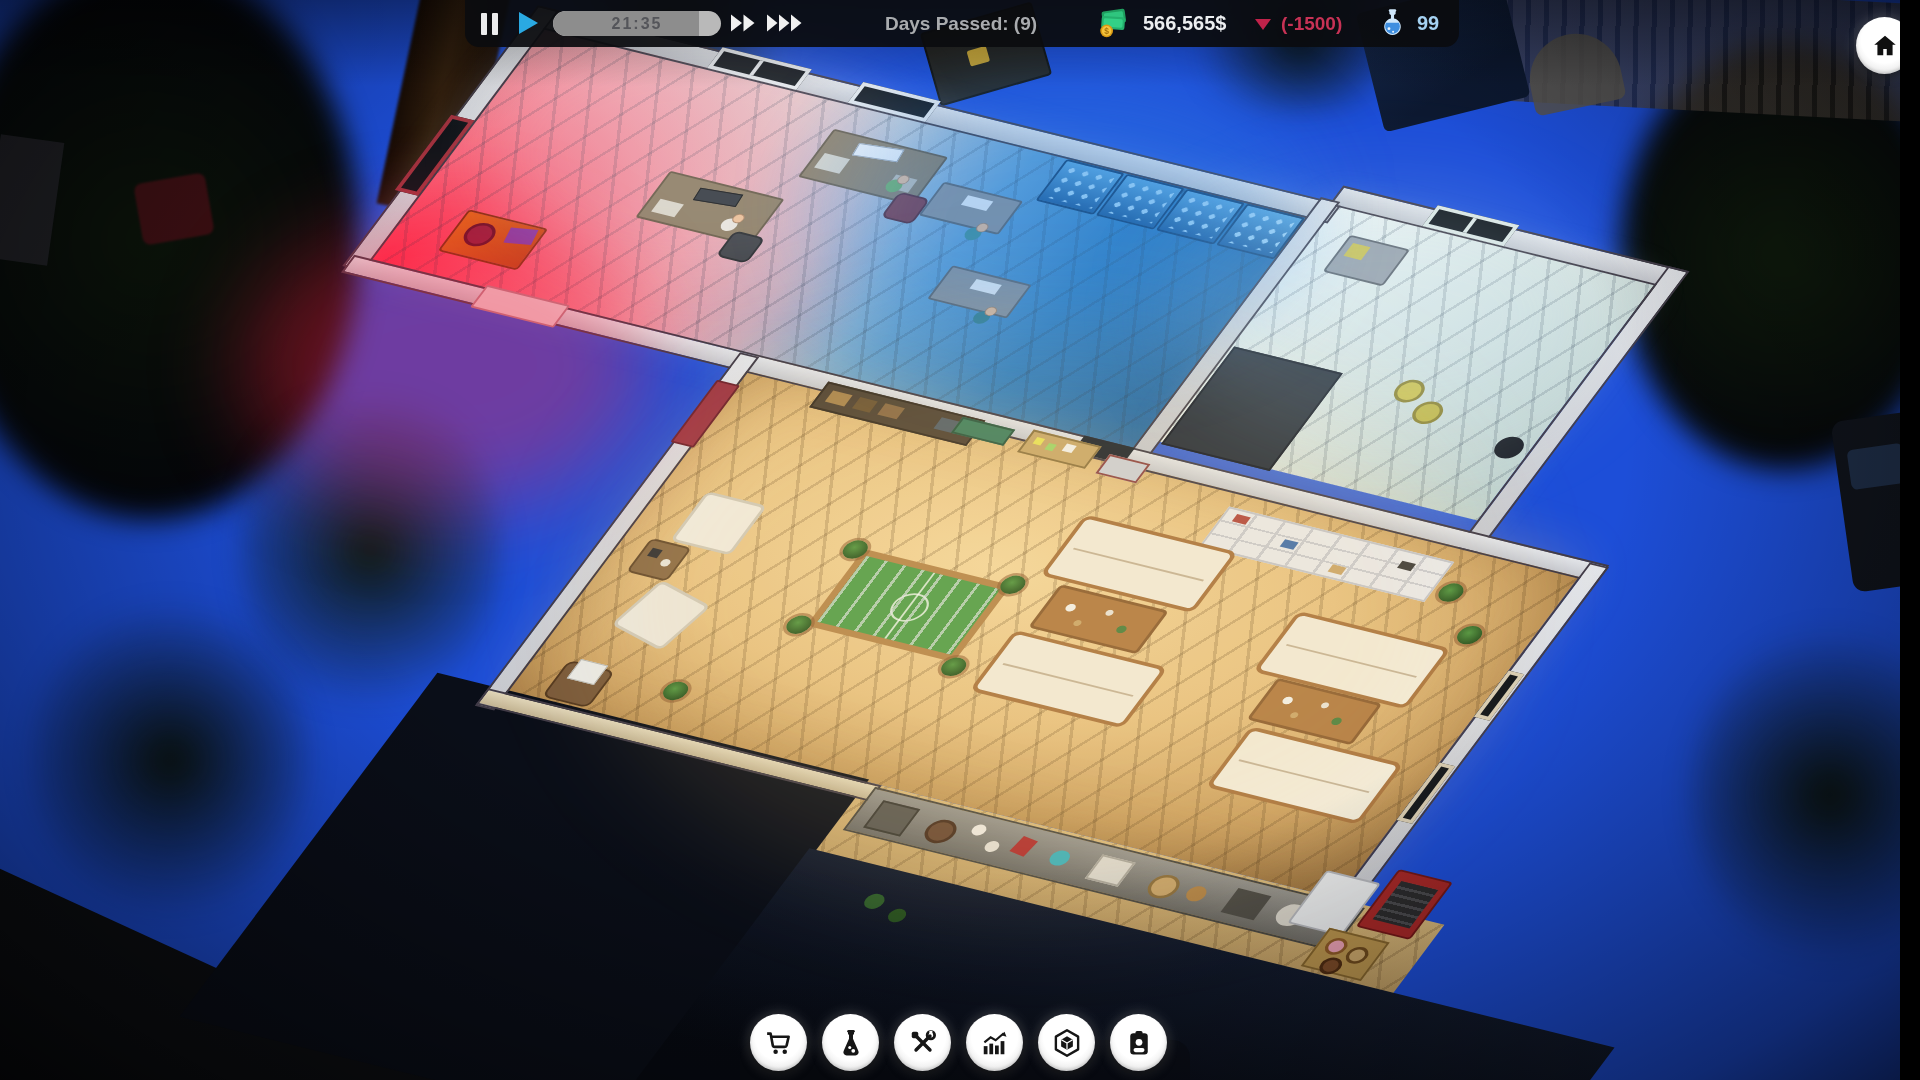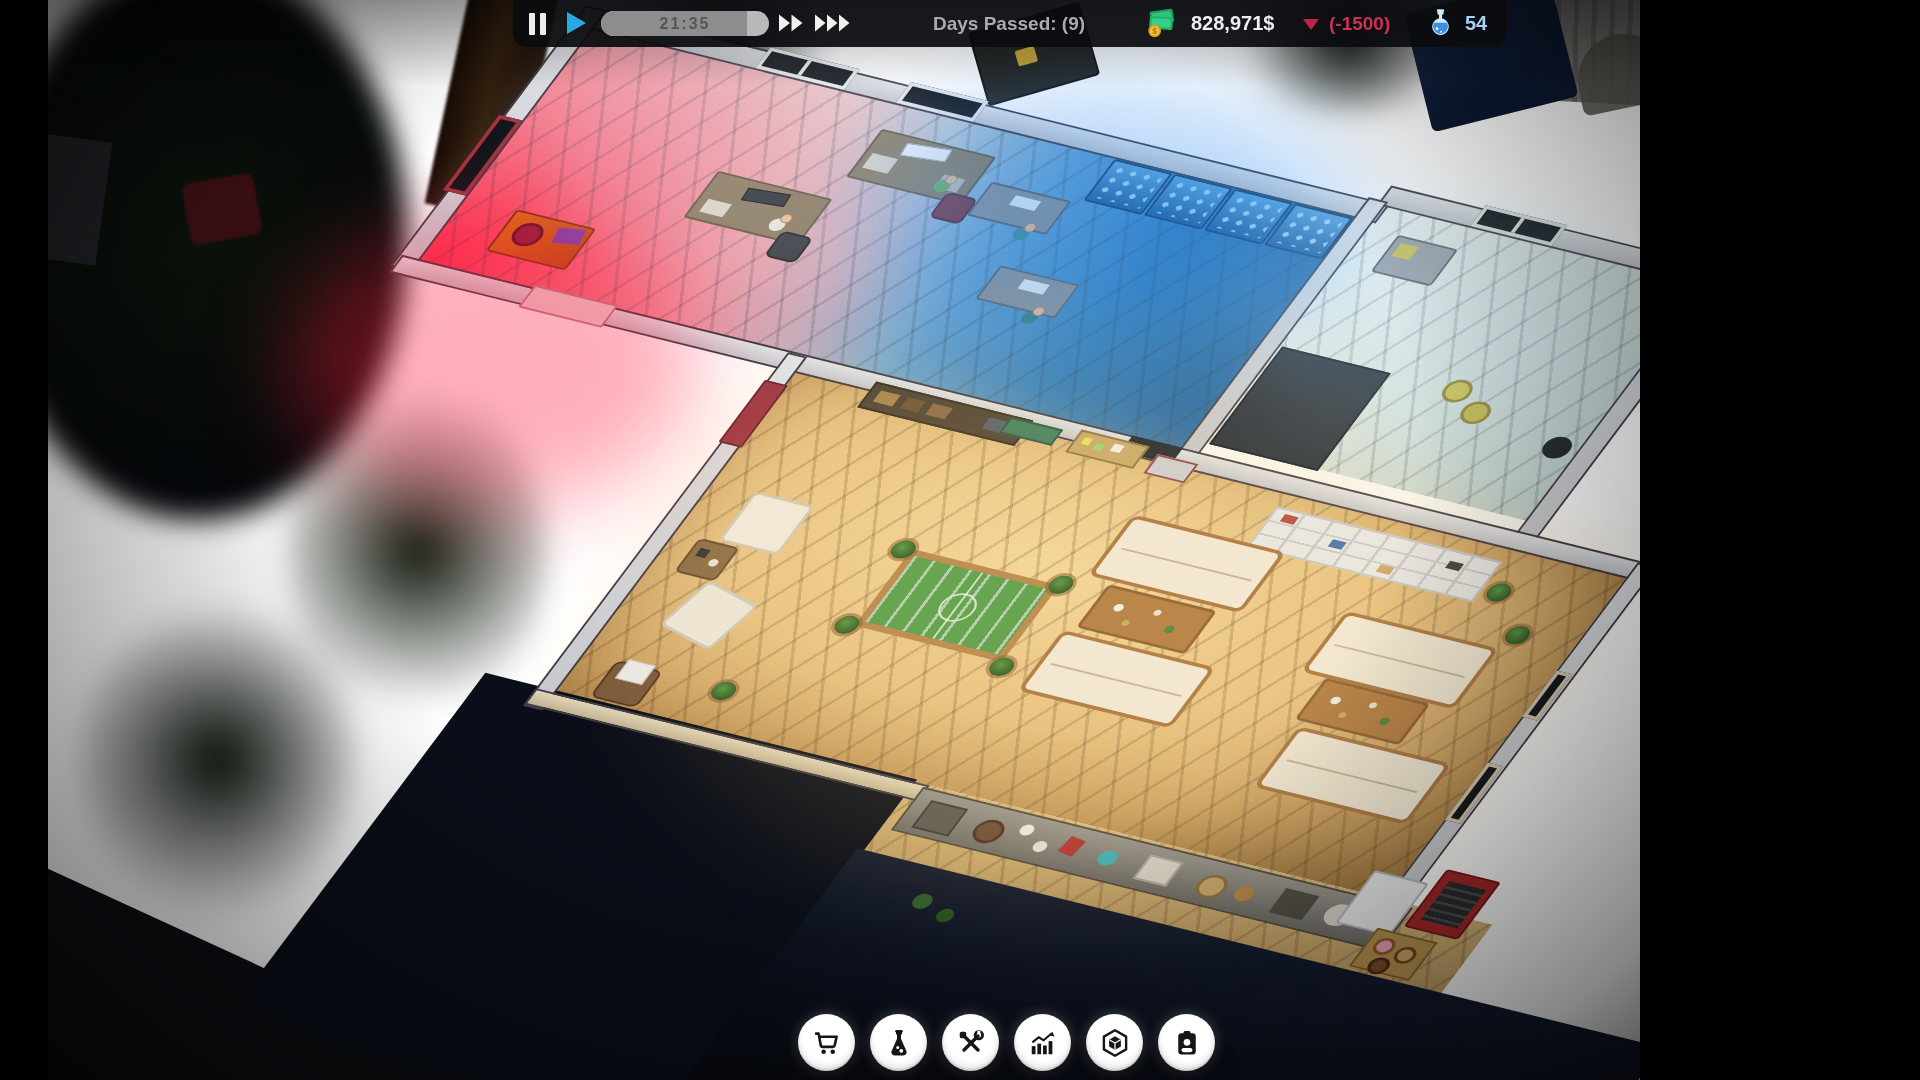--- a/index.html
+++ b/index.html
@@ -1,17 +1,17 @@
 <!DOCTYPE html>
 <html><head>
 <meta charset="utf-8">
 <style>
   html,body{margin:0;padding:0;background:#000;}
-  .stage{position:relative;width:1592px;height:1080px;overflow:hidden;background:#ffffff;
-         font-family:"Liberation Sans",sans-serif;margin-left:48px;}
+  .stage{position:relative;width:1900px;height:1080px;overflow:hidden;background:#1d4ed8;
+         font-family:"Liberation Sans",sans-serif;}
   .abs{position:absolute;}
   
   .blob{position:absolute;border-radius:50%;filter:blur(14px);}
   .trunk{position:absolute;background:linear-gradient(90deg,#180c05,#33200e 45%,#1c1007);filter:blur(1.5px);}
   .fence{position:absolute;background:repeating-linear-gradient(88deg,#453e38 0 13px,#24201d 13px 18px);opacity:.7;}
   .stone{position:absolute;width:25px;height:15px;background:#b9bfc9;opacity:.4;transform:rotate(38deg);border-radius:2px;}
   
   .plan{position:absolute;left:0;top:0;width:0;height:0;transform-origin:0 0;
         transform:matrix(0.97,0.24,-0.60,0.80,690,60);}
   .room{position:absolute;}
@@ -309,31 +309,31 @@
           <rect x="9" y="4" width="18" height="9" rx="1.5" fill="#2fc57e"></rect>
         </g>
       <g transform="rotate(4 17 15)">
           <rect x="6" y="8" width="22" height="12" rx="2" fill="#24b06d"></rect>
           <rect x="8" y="10" width="18" height="8" rx="1.5" fill="#33d186"></rect>
         </g>
       <circle cx="11" cy="21.5" r="6" fill="#d99a14"></circle>
         <circle cx="11" cy="21.5" r="4.5" fill="#f6c33c"></circle>
       <text x="11" y="24.4" font-size="8" text-anchor="middle" fill="#a8740c" font-weight="bold" font-family="Liberation Sans, sans-serif">$</text>
     </svg>
-    <div class="hudtext" style="left:678px;font-size:20px;color:#eceef0;">828,971$</div>
+    <div class="hudtext" style="left:678px;font-size:20px;color:#eceef0;">566,565$</div>
     <div class="abs" style="left:790px;top:19px;width:0;height:0;border-left:8px solid transparent;border-right:8px solid transparent;border-top:11px solid #c1224a;"></div>
     <div class="hudtext" style="left:816px;font-size:19px;color:#c73255;">(-1500)</div>
     <svg class="abs" style="left:914px;top:8px;" width="27" height="31" viewBox="0 0 26 30">
       <rect x="9.4" y="1.2" width="7.2" height="2.6" rx="1.3" fill="#cfe7fb"></rect>
       <path fill="#cfe7fb" d="M10 3.2h6v2.6l-1.5 1v3.4a8 8 0 1 1-3 0V6.8L10 5.8z"></path>
       <path fill="#3f8fe0" d="M5.9 18a7.1 7.1 0 0 0 14.2 0c0-1.5-.4-2.6-1-3.7H6.9c-.6 1.1-1 2.2-1 3.7z"></path>
       <circle cx="9.6" cy="20" r="1.4" fill="#eaf4fd"></circle>
         <circle cx="13.6" cy="23" r="1" fill="#eaf4fd"></circle>
     </svg>
-    <div class="hudtext" style="left:952px;font-size:20px;color:#a5d2f2;">54</div>
+    <div class="hudtext" style="left:952px;font-size:20px;color:#a5d2f2;">99</div>
   </div>
 
   <div class="roundbtn" style="left:1856px;top:17px;">
     <svg width="28" height="28" viewBox="0 0 24 24" fill="#101010">
       <path d="M12 3.2 2.8 11h2.7v9h5v-5.4h3V20h5v-9h2.7z"></path>
       </svg>
   </div>
 
   <div class="toolbar-backdrop"></div>
   <div class="roundbtn" style="left:750px;top:1014px;">

